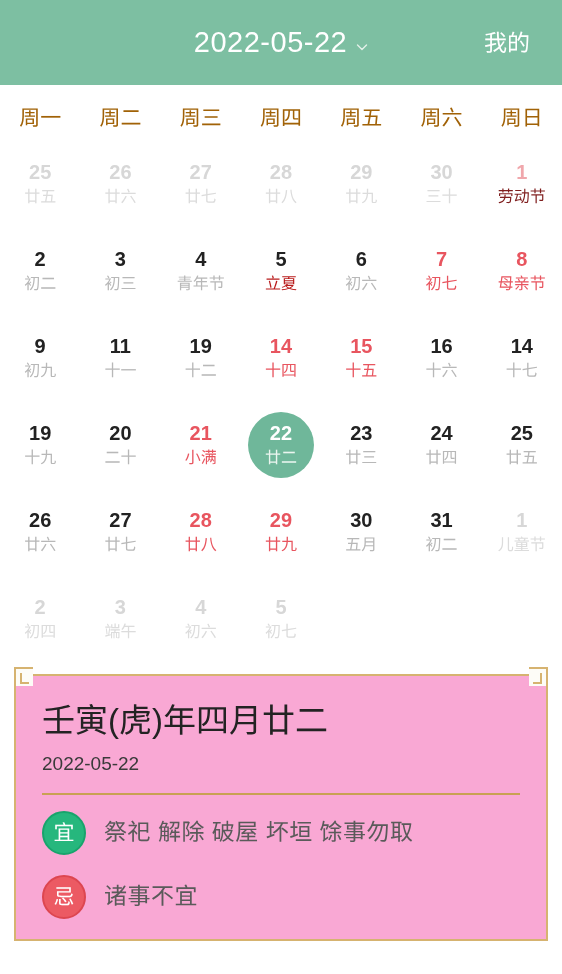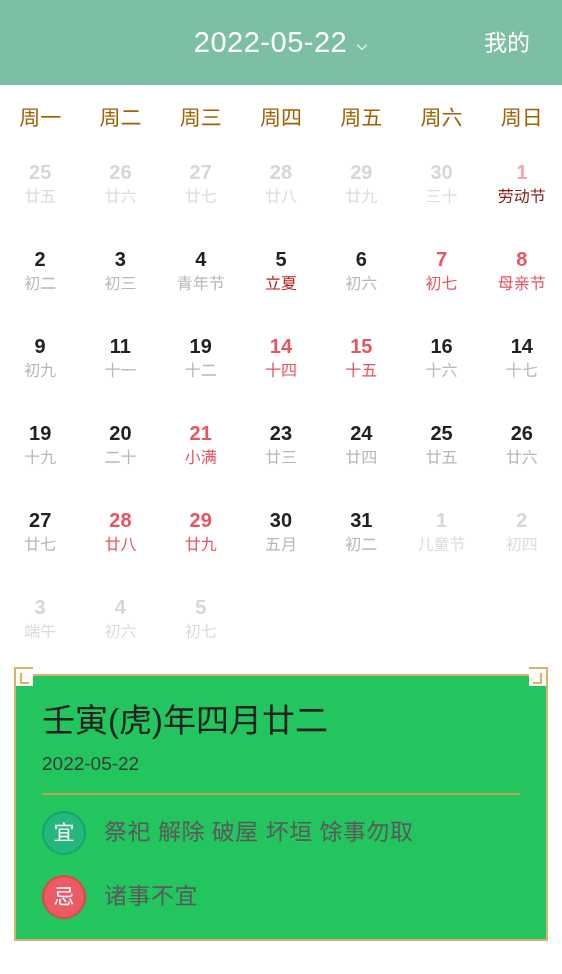--- a/index.html
+++ b/index.html
@@ -118,21 +118,21 @@
   .day-cell.subred .day-sub { color: #b91c1c; }
   .day-cell.muted-holiday .day-num { color: #f0a7ac; }
   .day-cell.muted-holiday .day-sub { color: #7f1d1d; }
   .day-cell.selected .day-num { color: #ffffff; }
   .day-cell.selected .day-sub { color: #eaf5ef; }
 
   
   .info-card {
     position: relative;
     margin: 12px 14px 0 14px;
-    background: #22c55e;
+    background: #f9a8d4;
     border: 2px solid #d6b370;
     min-height: 256px;
     box-sizing: border-box;
   }
   .corner {
     position: absolute;
     width: 17px;
     height: 17px;
     border: 2px solid #d6b370;
     background: #fdfcf7;
@@ -319,20 +319,25 @@
       <div class="day-sub">十九</div>
     </div>
     <div class="day-cell">
       <div class="day-num">20</div>
       <div class="day-sub">二十</div>
     </div>
     <div class="day-cell holiday">
       <div class="day-num">21</div>
       <div class="day-sub">小满</div>
     </div>
+    <div class="day-cell selected">
+      <div class="day-disc"></div>
+      <div class="day-num">22</div>
+      <div class="day-sub">廿二</div>
+    </div>
     <div class="day-cell">
       <div class="day-num">23</div>
       <div class="day-sub">廿三</div>
     </div>
     <div class="day-cell">
       <div class="day-num">24</div>
       <div class="day-sub">廿四</div>
     </div>
     <div class="day-cell">
       <div class="day-num">25</div>

